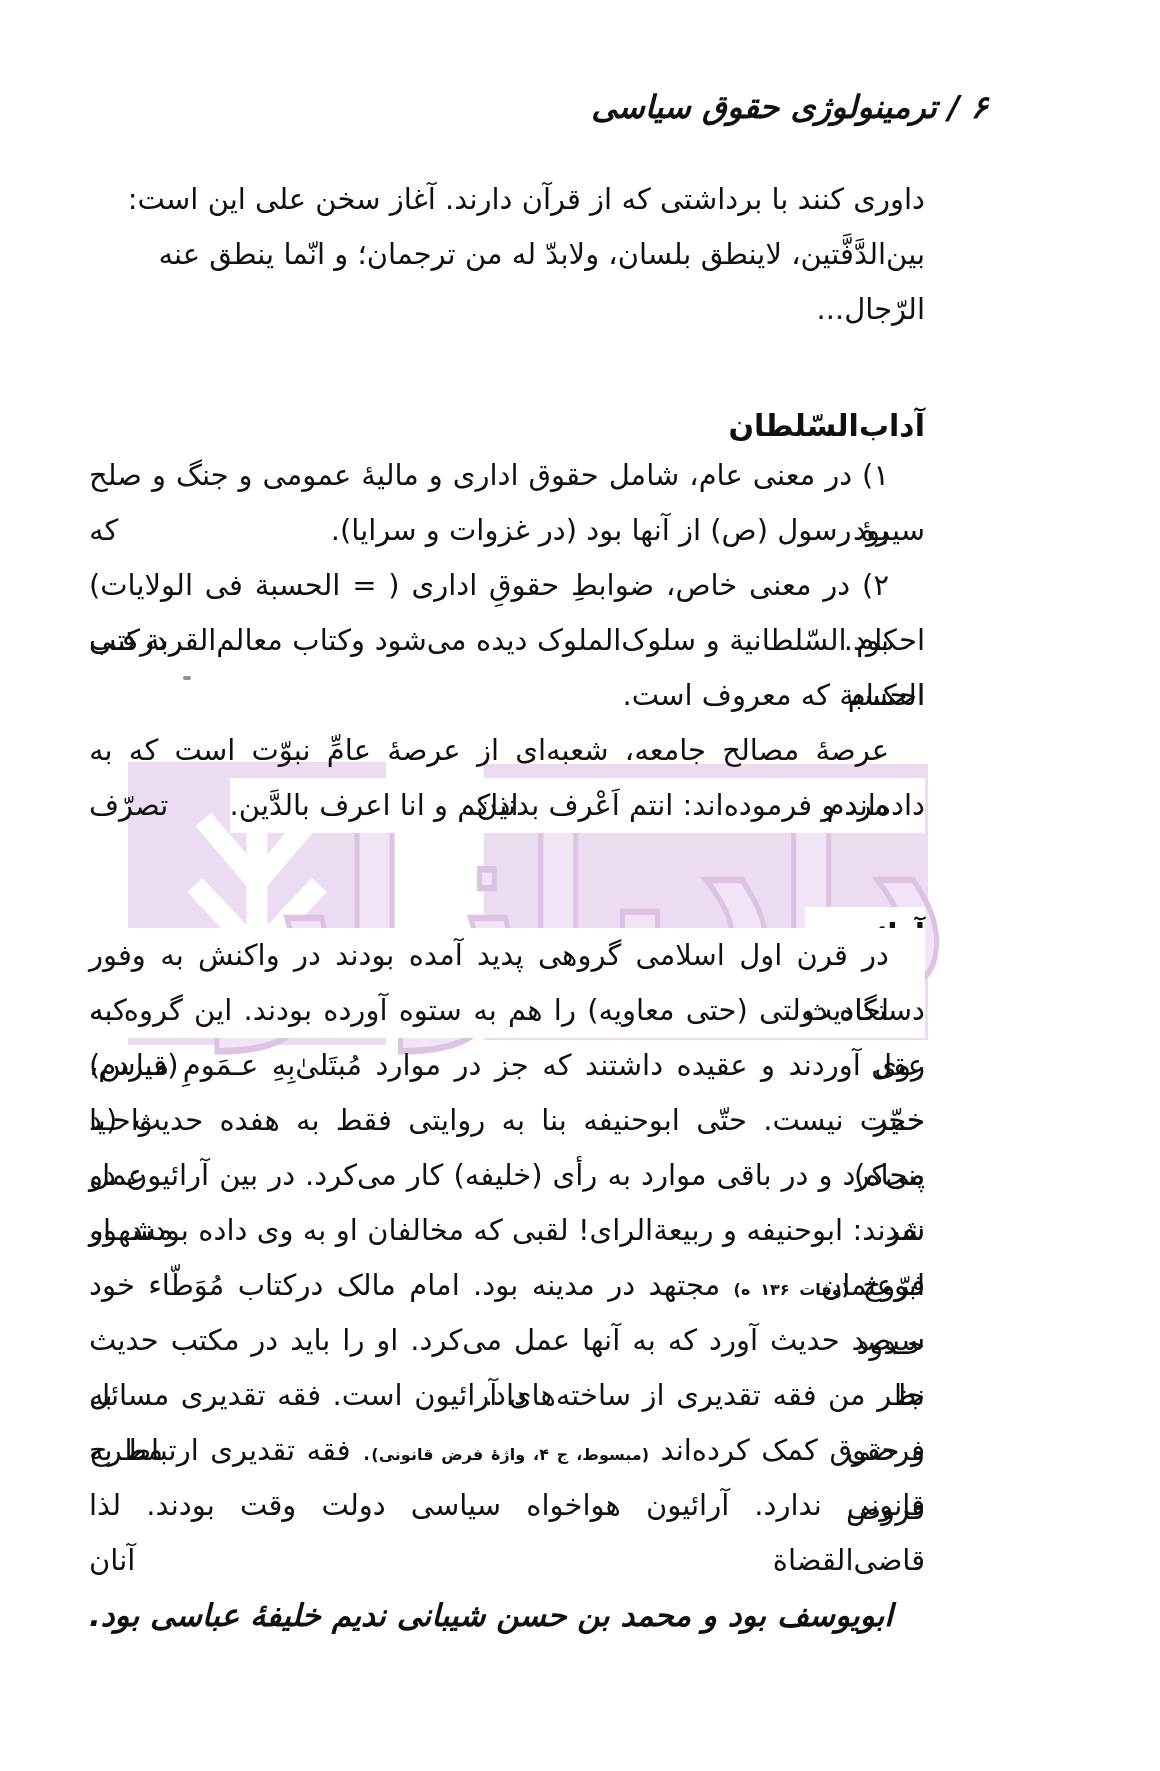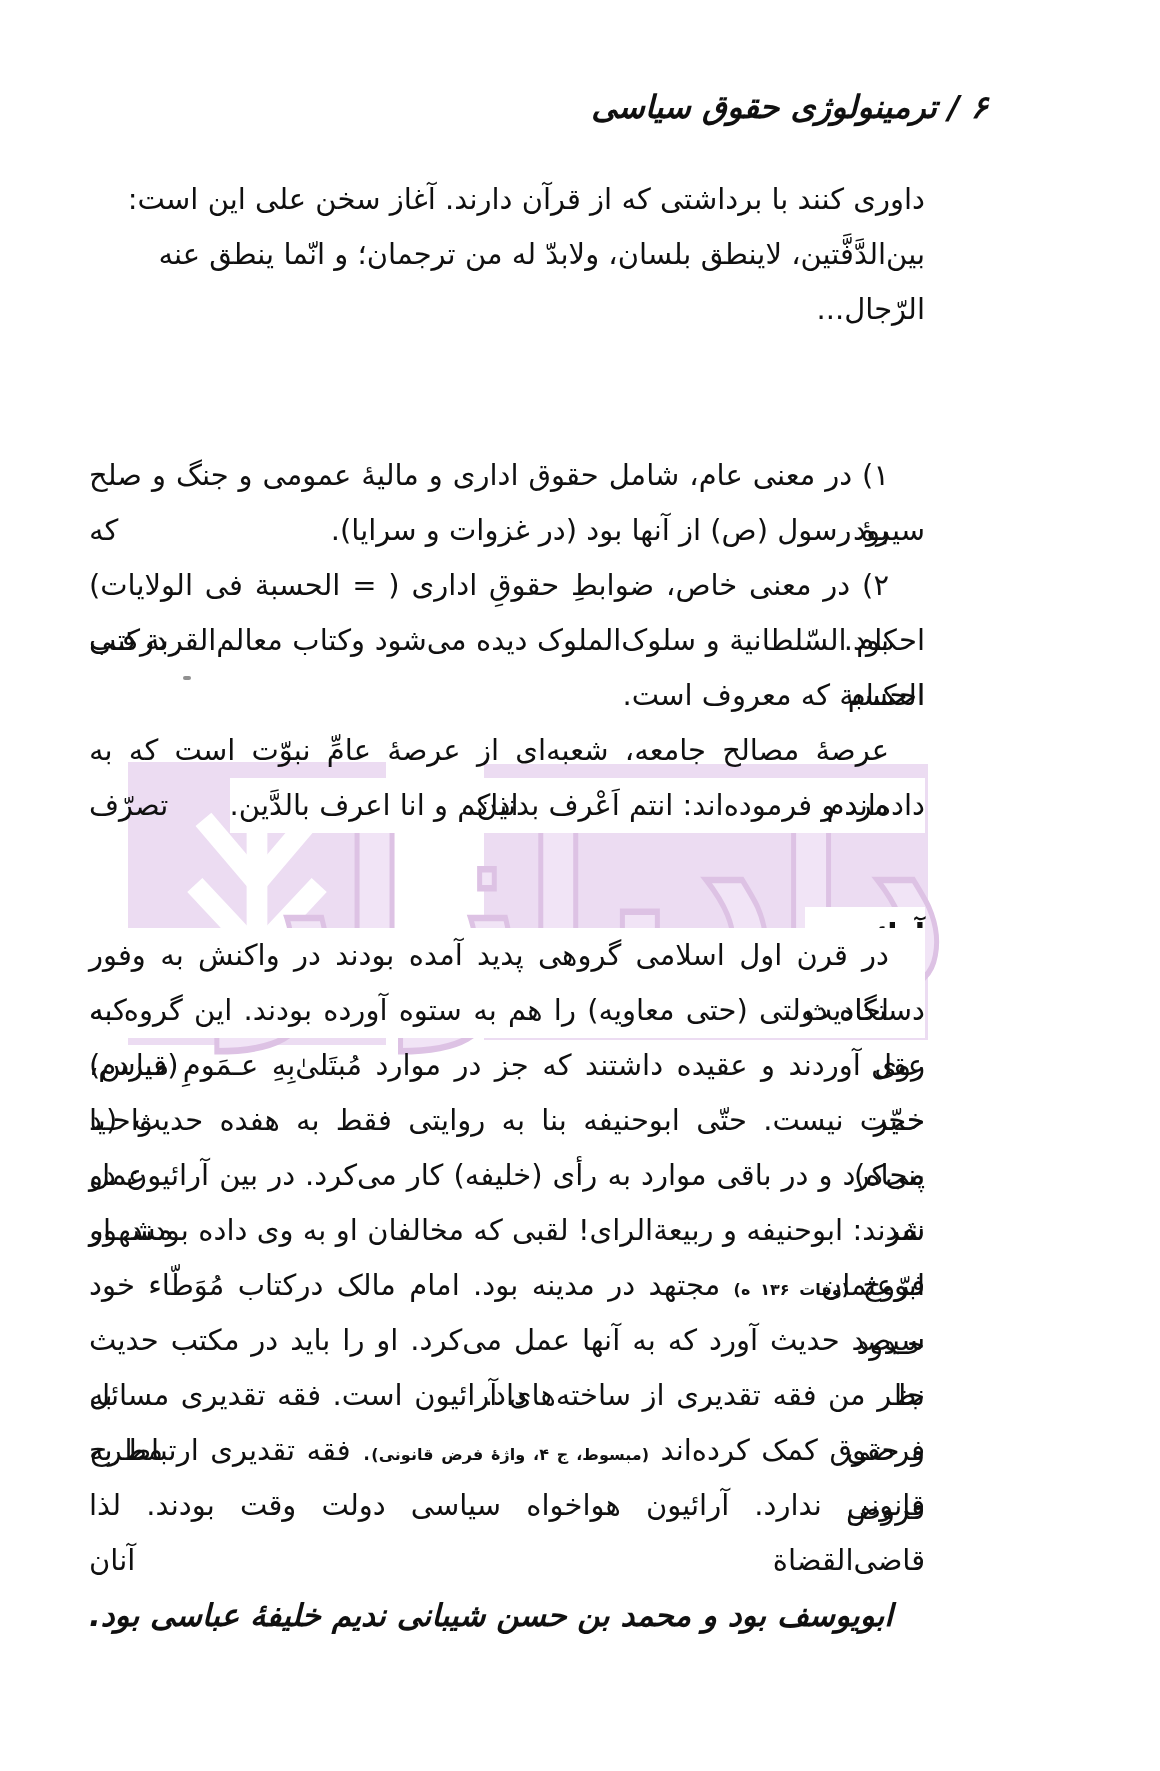--- a/index.html
+++ b/index.html
@@ -69,20 +69,21 @@
   </div>
 
   <div class="header">۶ / ترمینولوژی حقوق سیاسی</div>
 
   <div class="textblock">
     <div class="para p-intro">
         <div class="line">داوری کنند با برداشتی که از قرآن دارند. آغاز سخن علی این است:</div>
         <div class="line">بین‌الدَّفَّتین، لاینطق بلسان، ولابدّ له من ترجمان؛ و انّما ینطق عنه الرّجال...</div>
       </div>
 
+    <div class="h h1">آداب‌السّلطان</div>
     <div class="para p-adab">
         <div class="line j indent">۱) در معنی عام، شامل حقوق اداری و مالیهٔ عمومی و جنگ و صلح بود که</div>
         <div class="line">سیرهٔ رسول (ص) از آنها بود (در غزوات و سرایا).</div>
         <div class="line j indent">۲) در معنی خاص، ضوابطِ حقوقِ اداری ( = الحسبة فی الولایات) بود. درکتب</div>
         <div class="line j">احکام السّلطانیة و سلوک‌الملوک دیده می‌شود وکتاب معالم‌القربة فـی احکـام</div>
         <div class="line">الحسبة که معروف است.</div>
         <div class="line j indent">عرصهٔ مصالح جامعه، شعبه‌ای از عرصهٔ عامِّ نبوّت است که به مردم اذن تصرّف</div>
         <div class="line wbg fit">داده‌اند و فرموده‌اند: انتم اَعْرف بدنیاکم و انا اعرف بالدَّین.</div>
       </div>
 

